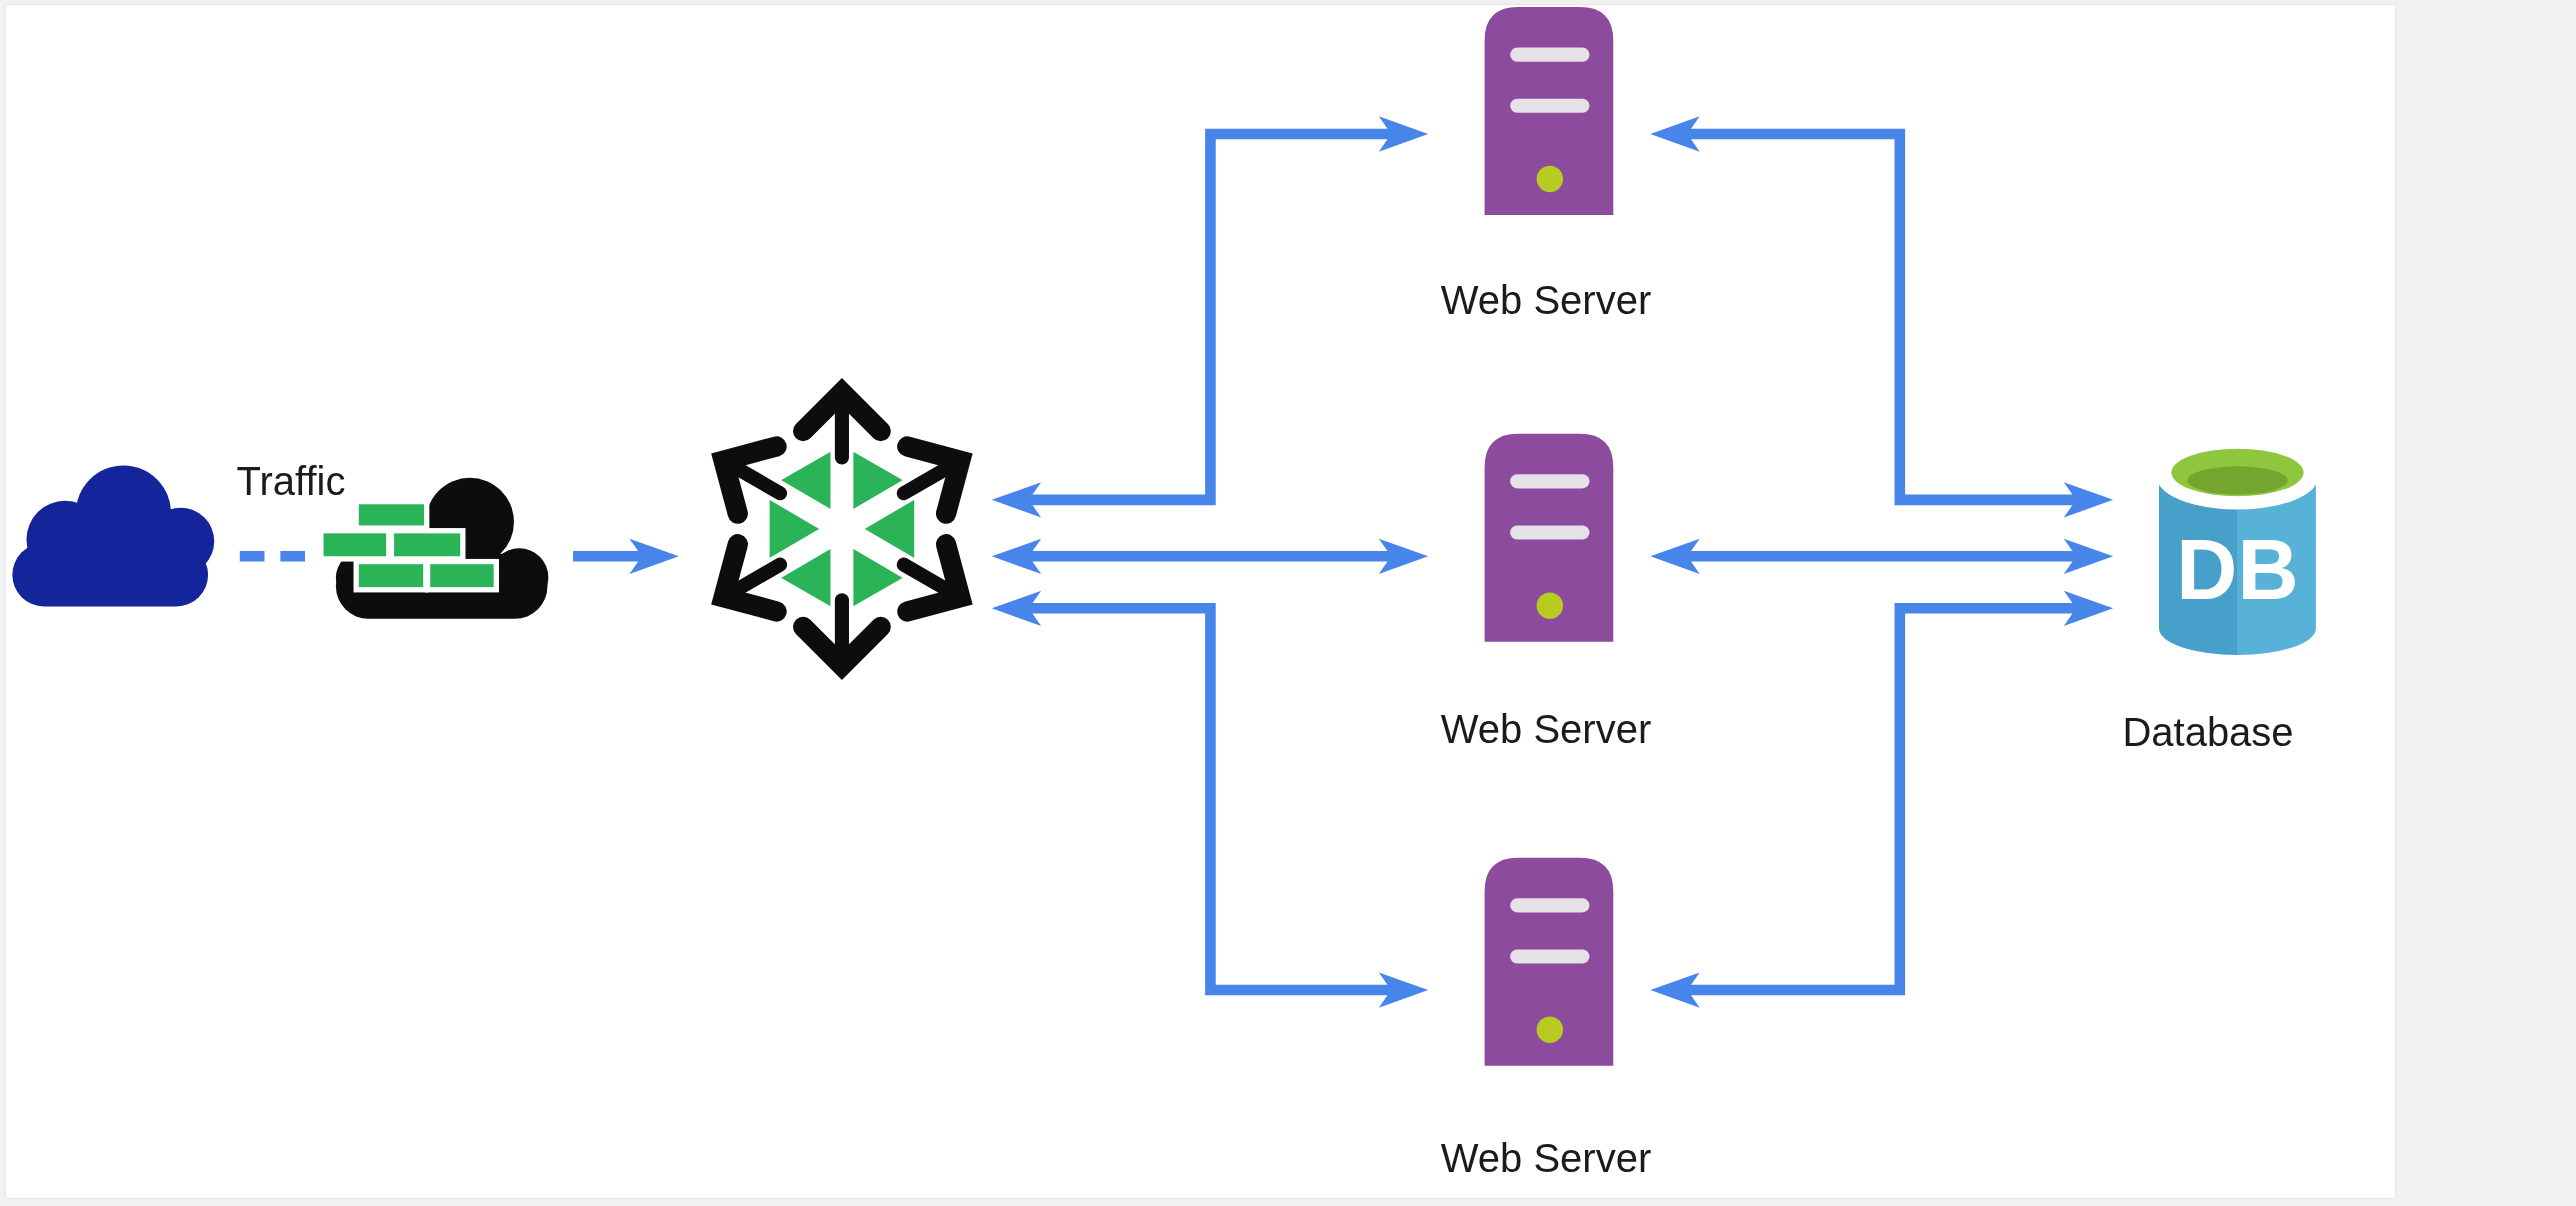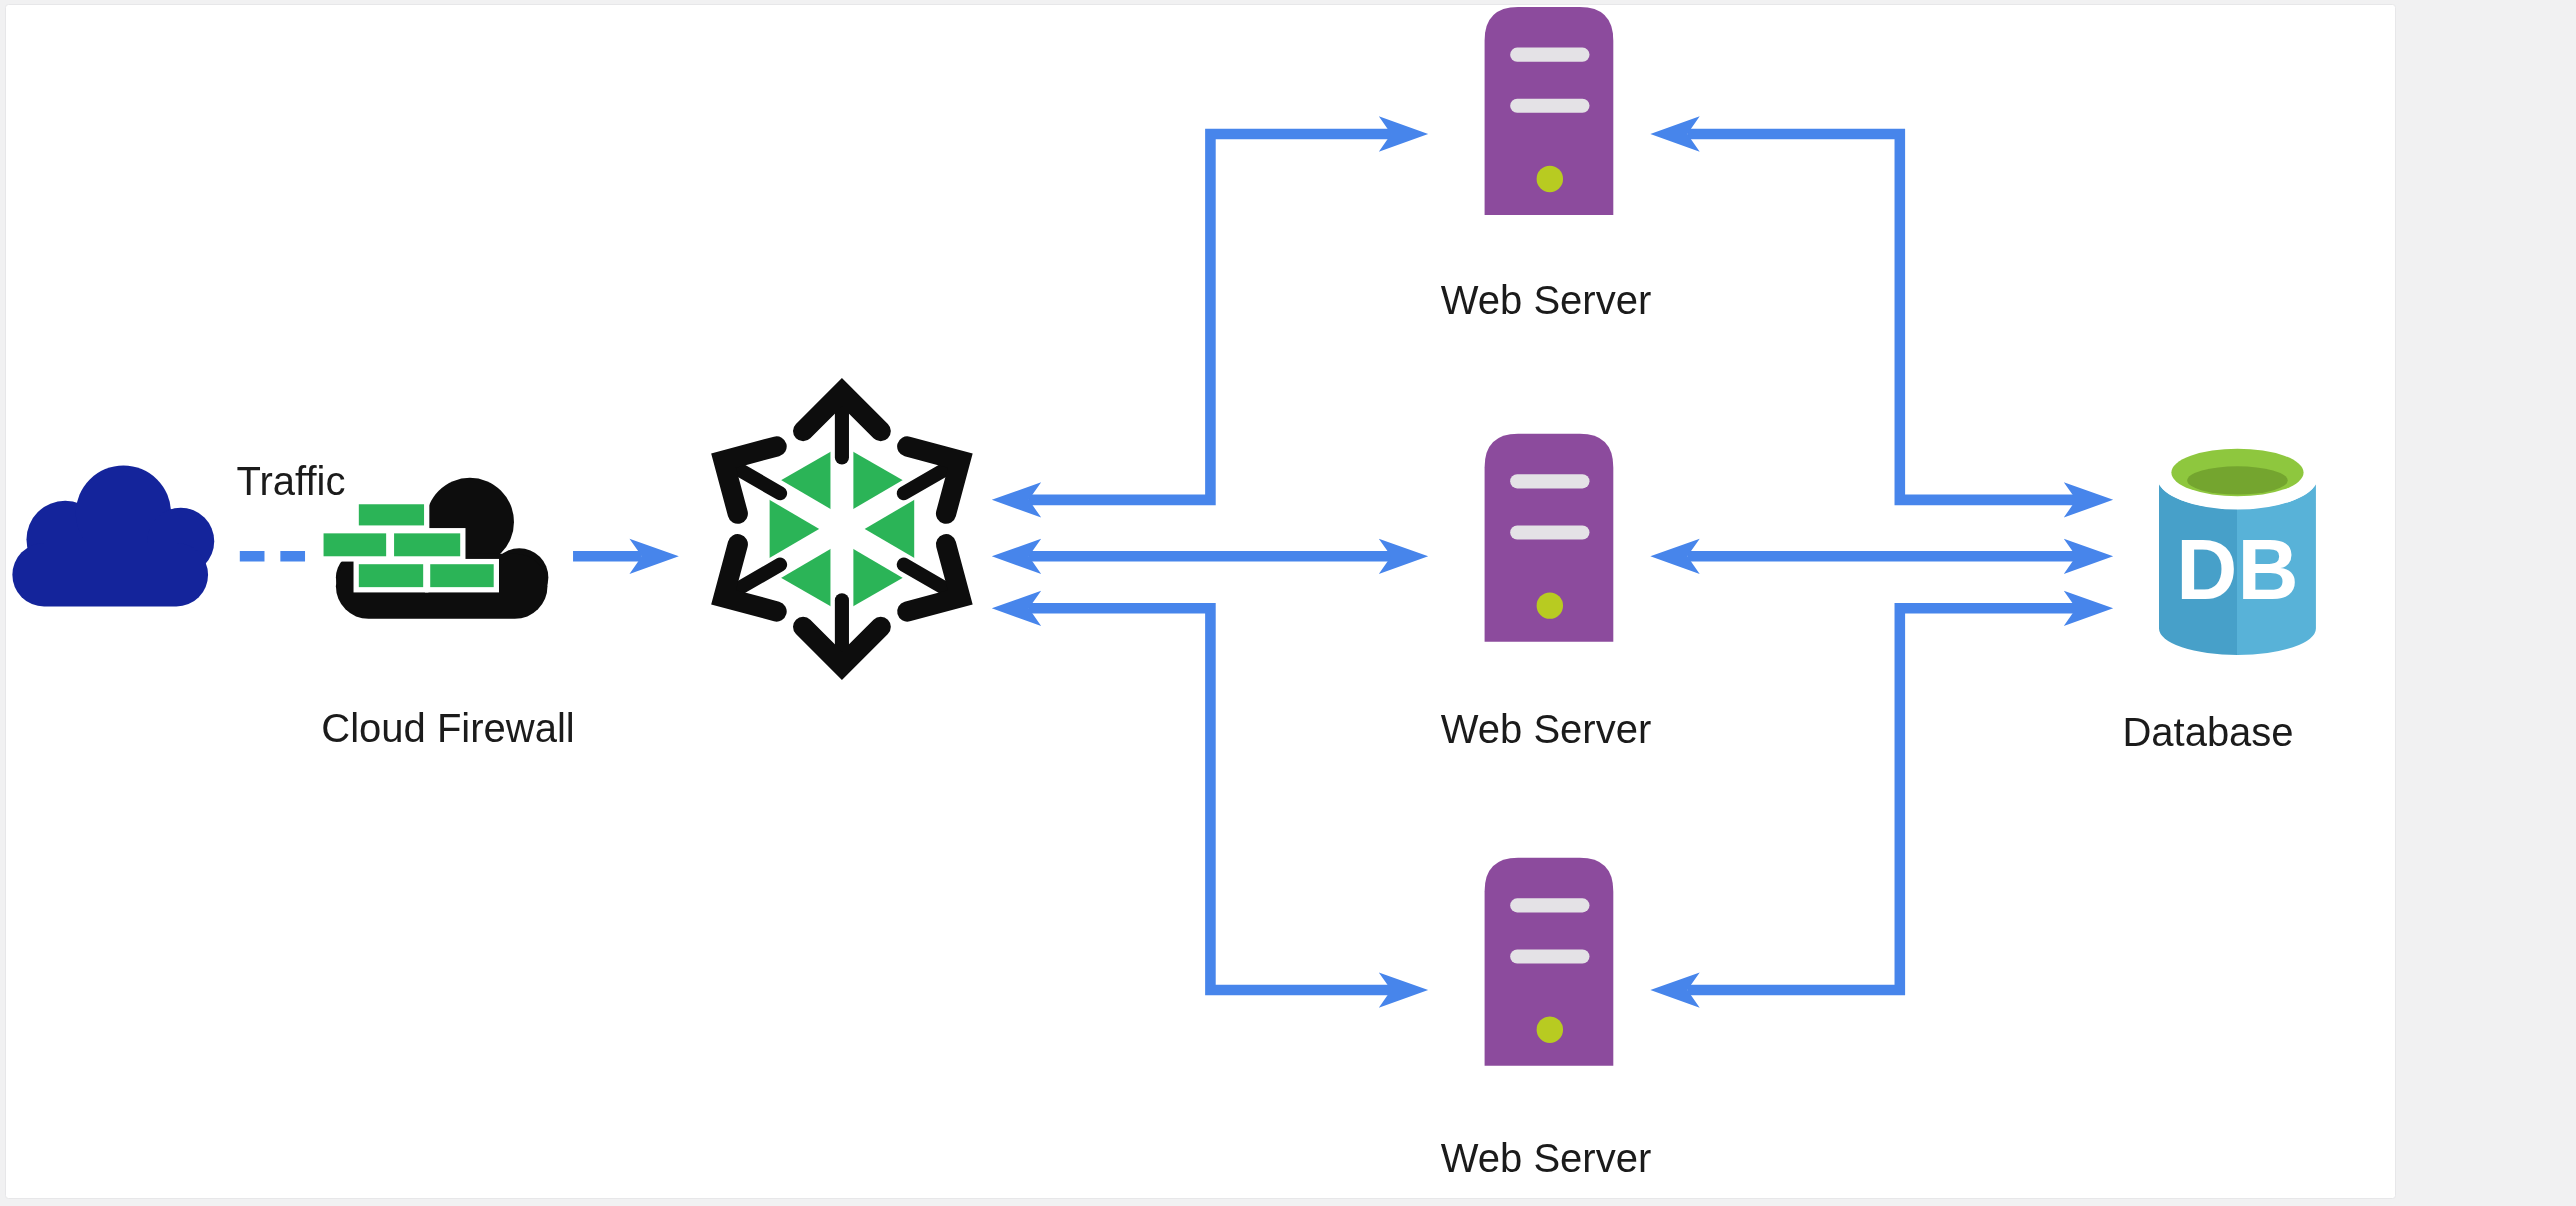--- a/index.html
+++ b/index.html
@@ -138,19 +138,18 @@
     <g>
       <path d="M2449,545 V713 A89,30 0 0 0 2627,713 V545 A89,32 0 0 1 2449,545 Z" fill="url(#dbbody)"></path>
       <ellipse cx="2538" cy="540" rx="92" ry="38" fill="#ffffff"></ellipse>
       <ellipse cx="2538" cy="536" rx="75" ry="27" fill="#8EC73E"></ellipse>
       <ellipse cx="2538" cy="545" rx="57" ry="16" fill="#74A52F"></ellipse>
       <text x="2538" y="680" text-anchor="middle" fill="#ffffff" font-family="Liberation Sans, sans-serif" font-size="96" font-weight="700">DB</text>
     </g>
   </svg>
 
   <div class="lbl" style="left:264px;top:481px;margin-left:27px;">Traffic</div>
-  <div class="lbl" style="left:448px;top:728px;">Cloud Firewall</div>
   <div class="lbl" style="left:1546px;top:300px;">Web Server</div>
   <div class="lbl" style="left:1546px;top:729px;">Web Server</div>
   <div class="lbl" style="left:1546px;top:1158px;">Web Server</div>
   <div class="lbl" style="left:2208px;top:732px;">Database</div>
 </div>
 
 
 </body></html>

